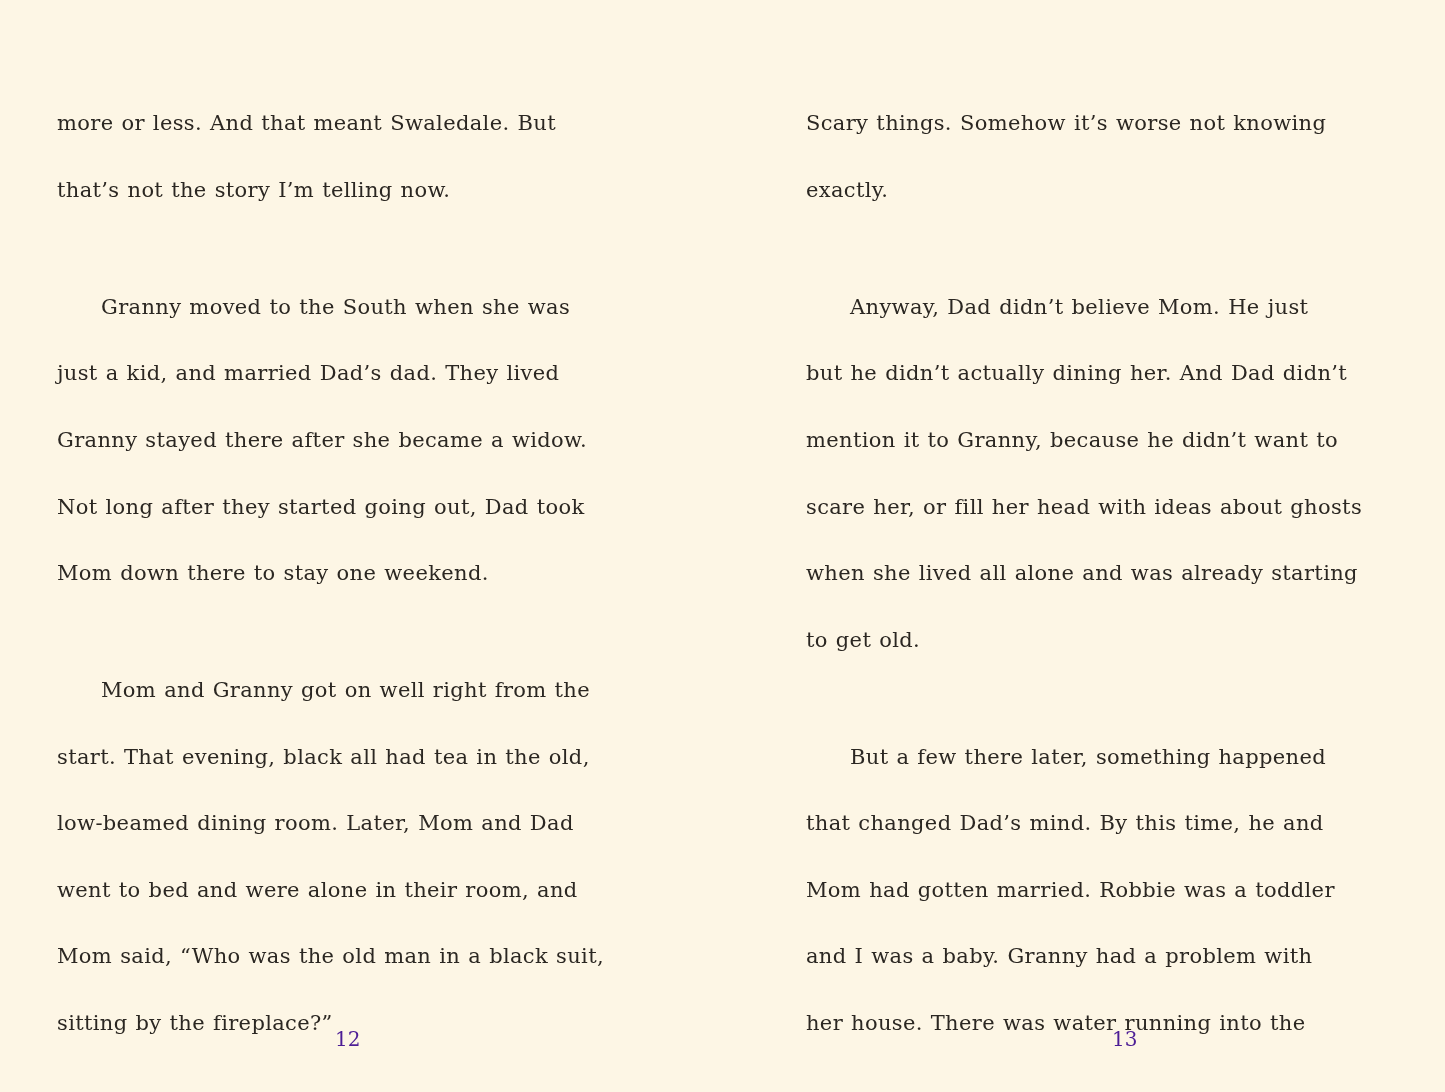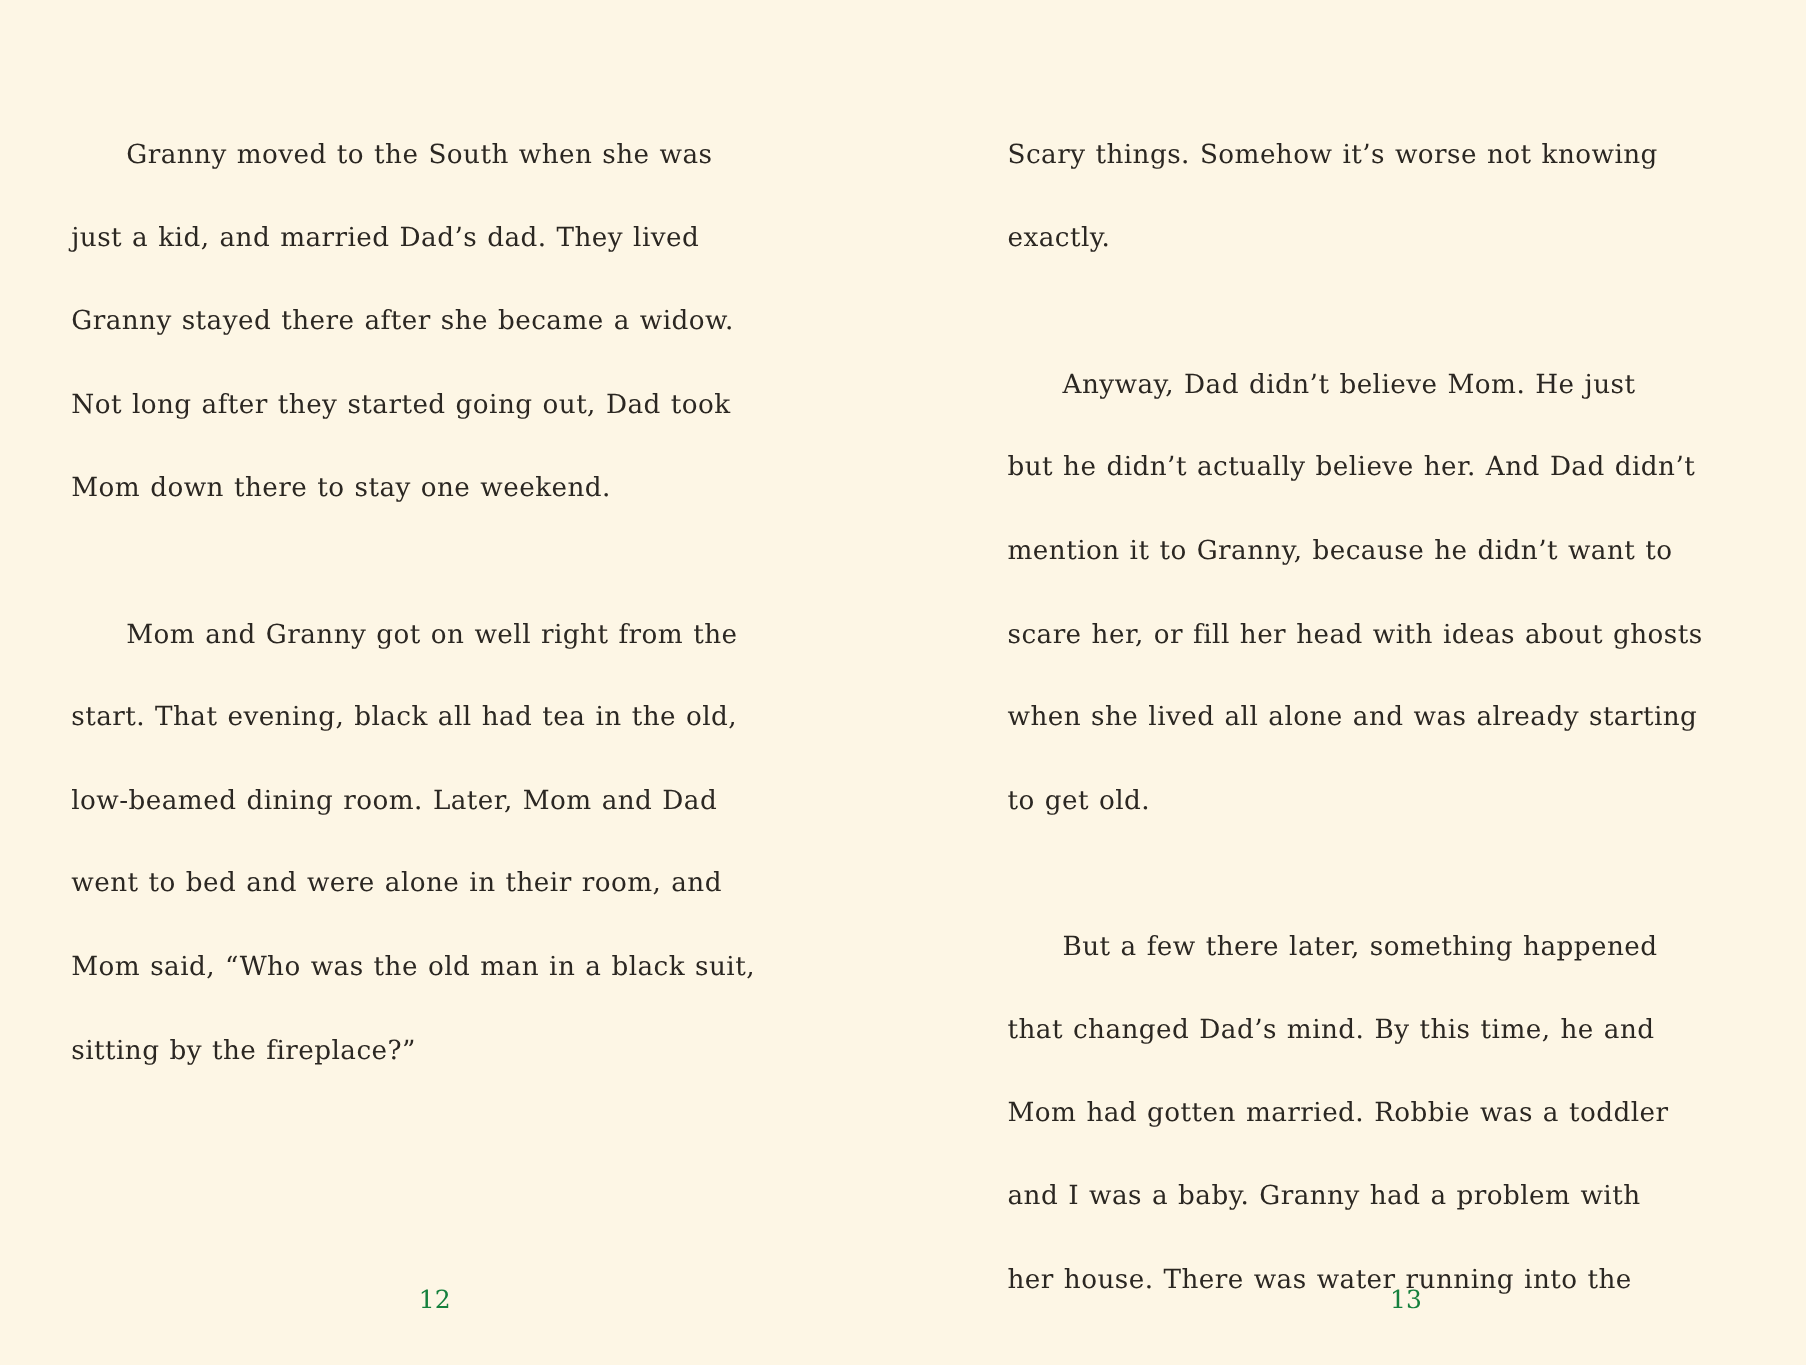--- a/index.html
+++ b/index.html
@@ -30,31 +30,35 @@
       word-spacing: 1px;
       white-space: pre-line;
     }
     .line { display: block; white-space: nowrap; }
     .line.first-indent { padding-left: 44px; }
     .page-number {
       position: absolute;
       top: 1027px;
       font-size: 20px;
       font-family: "DejaVu Serif", serif;
-      color: #15803d;
+      color: #4c1d95;
       text-align: right;
     }
     .page-number.left { left: 335px; }
     .page-number.right { left: 1112px; }
   </style>
 </head>
 <body>
 
 <div class="page left">
 
+  <p class="para">
+    <span class="line">more or less.  And that meant Swaledale.  But</span>
+    <span class="line">that’s not the story I’m telling now.</span>
+  </p>
 
   <p class="para">
     <span class="line first-indent">Granny moved to the South when she was</span>
     <span class="line">just a kid, and married Dad’s dad.  They lived</span>
     <span class="line">Granny stayed there after she became a widow.</span>
     <span class="line">Not long after they started going out, Dad took</span>
     <span class="line">Mom down there to stay one weekend.</span>
   </p>
 
   <p class="para">
@@ -70,21 +74,21 @@
 
 <div class="page right">
 
   <p class="para">
     <span class="line">Scary things.  Somehow it’s worse not knowing</span>
     <span class="line">exactly.</span>
   </p>
 
   <p class="para">
     <span class="line first-indent">Anyway, Dad didn’t believe Mom.  He just</span>
-    <span class="line">but he didn’t actually believe her.  And Dad didn’t</span>
+    <span class="line">but he didn’t actually dining her.  And Dad didn’t</span>
     <span class="line">mention it to Granny, because he didn’t want to</span>
     <span class="line">scare her, or fill her head with ideas about ghosts</span>
     <span class="line">when she lived all alone and was already starting</span>
     <span class="line">to get old.</span>
   </p>
 
   <p class="para">
     <span class="line first-indent">But a few there later, something happened</span>
     <span class="line">that changed Dad’s mind.  By this time, he and</span>
     <span class="line">Mom had gotten married.  Robbie was a toddler</span>

